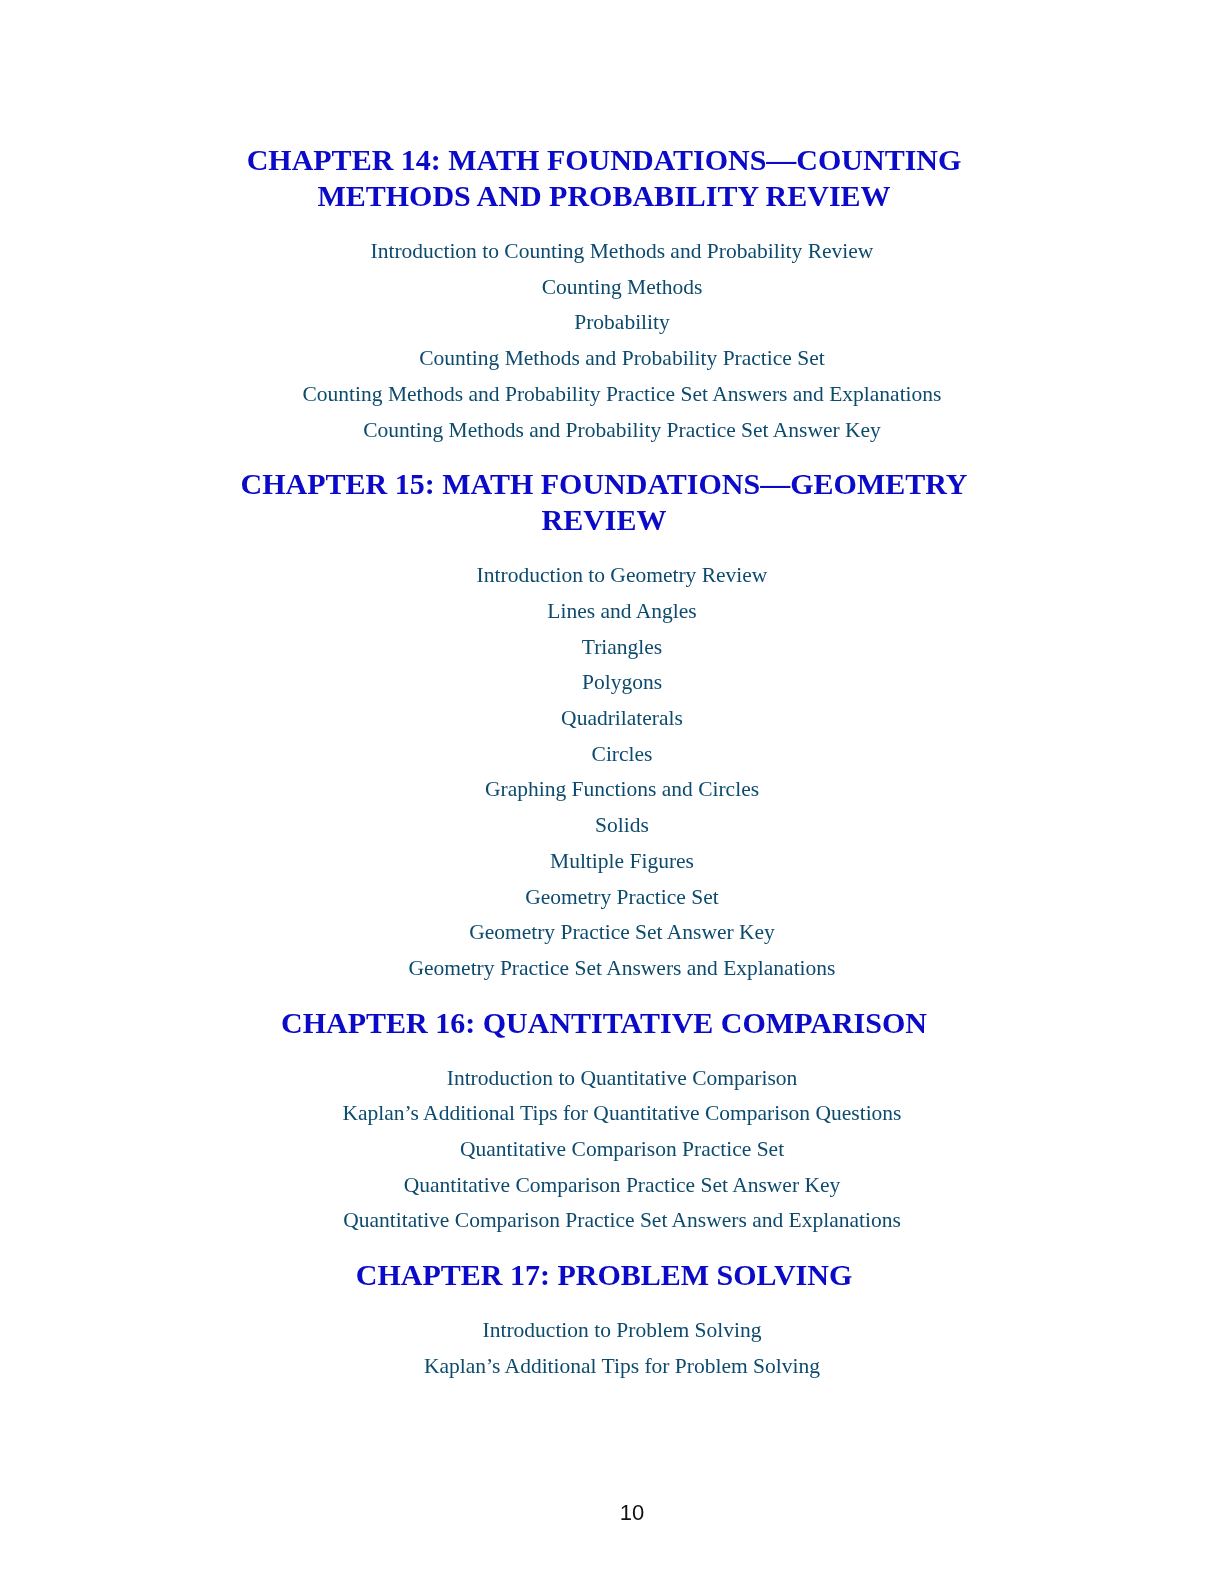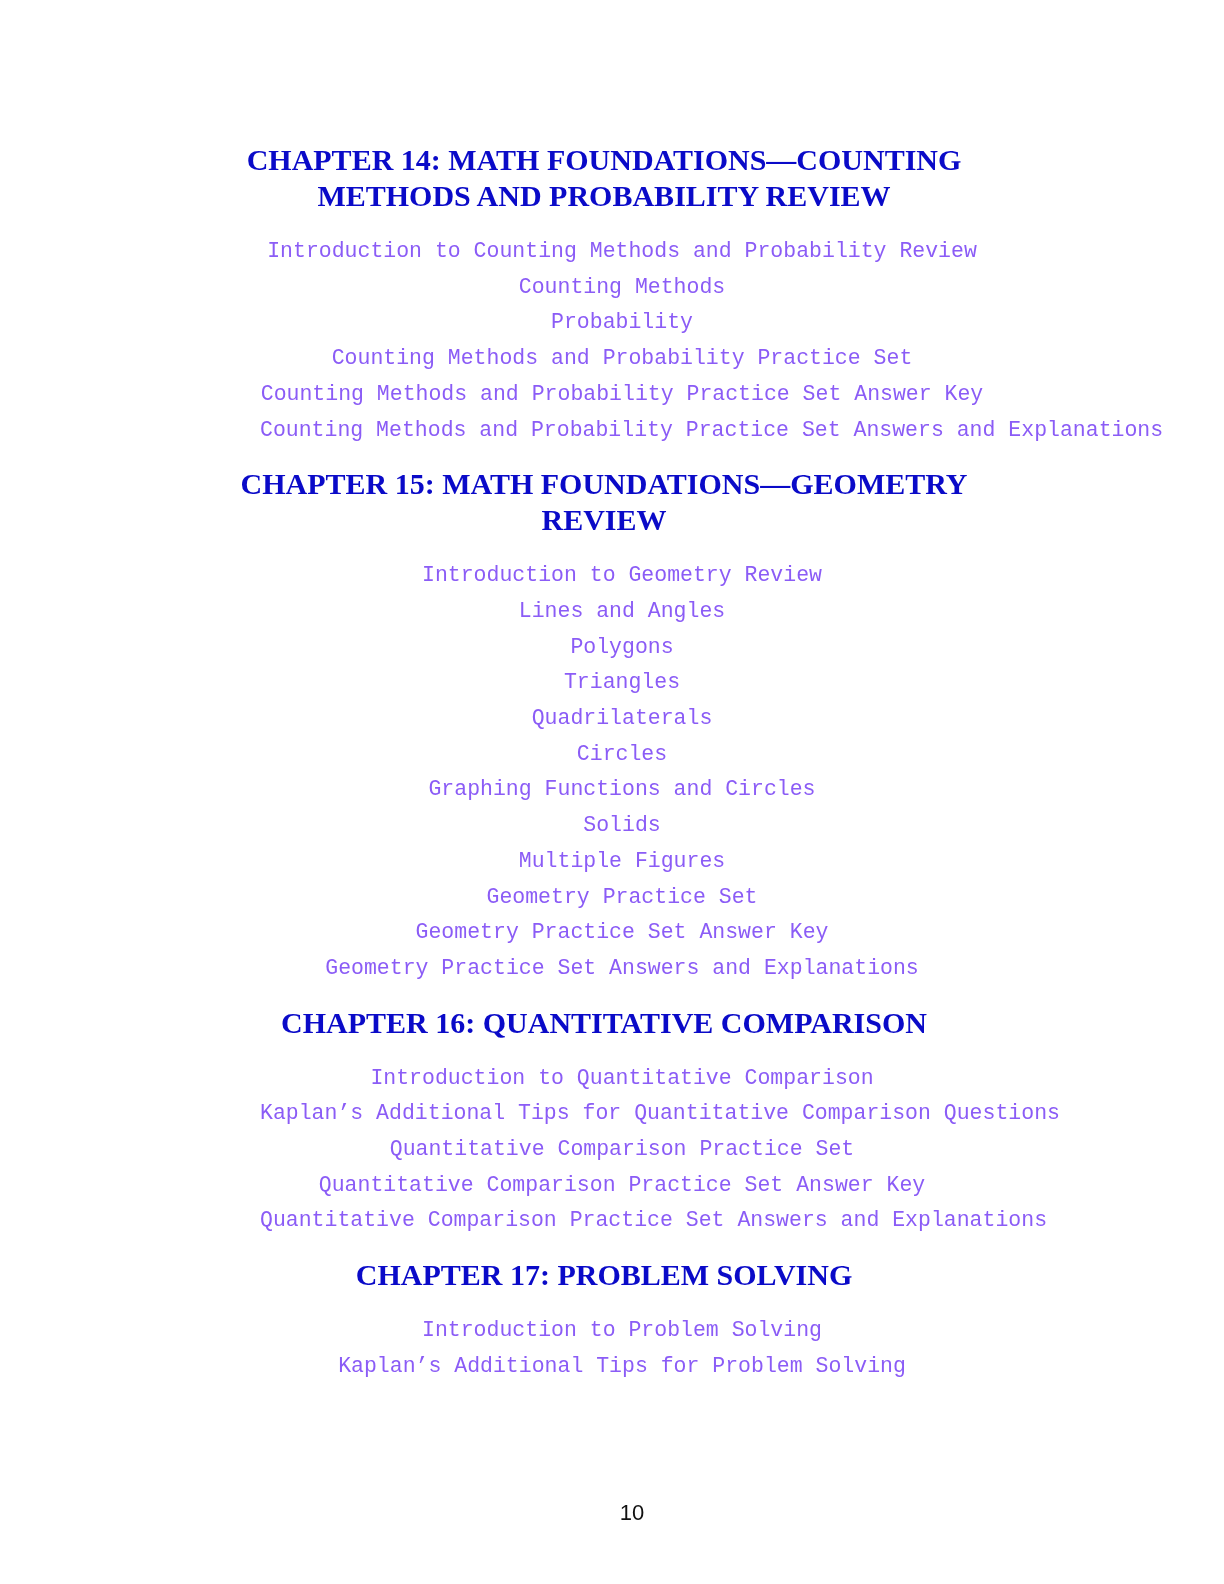--- a/index.html
+++ b/index.html
@@ -10,24 +10,24 @@
     font-family: "Liberation Serif", serif;
     font-weight: bold;
     font-size: 30px;
     line-height: 36px;
     color: #0a0ac8;
     margin: 0 0 20px 0;
     letter-spacing: 0px;
   }
   .entries { list-style: none; margin: 0; padding: 0 0 0 36px; }
   .entry {
-    font-family: Liberation Mono, monospace;
+    font-family: Liberation Serif, serif;
     font-size: 21.5px;
     line-height: 35.7px;
-    color: #8b5cf6;
+    color: #0c4a6e;
     cursor: pointer;
     white-space: nowrap;
   }
   .page-number {
     position: absolute;
     left: 0; width: 1204px; top: 1500px;
     text-align: center;
     font-family: "Liberation Sans", sans-serif;
     font-weight: normal;
     font-size: 22px;
@@ -40,32 +40,32 @@
 
 <div class="page">
 
   <section class="chapter">
     <h2 class="chapter-title">CHAPTER 14: MATH FOUNDATIONS—COUNTING METHODS AND PROBABILITY REVIEW</h2>
     <ul class="entries">
       <li class="entry">Introduction to Counting Methods and Probability Review</li>
       <li class="entry">Counting Methods</li>
       <li class="entry">Probability</li>
       <li class="entry">Counting Methods and Probability Practice Set</li>
+      <li class="entry">Counting Methods and Probability Practice Set Answers and Explanations</li>
       <li class="entry">Counting Methods and Probability Practice Set Answer Key</li>
-      <li class="entry">Counting Methods and Probability Practice Set Answers and Explanations</li>
     </ul>
   </section>
 
   <section class="chapter">
     <h2 class="chapter-title">CHAPTER 15: MATH FOUNDATIONS—GEOMETRY REVIEW</h2>
     <ul class="entries">
       <li class="entry">Introduction to Geometry Review</li>
       <li class="entry">Lines and Angles</li>
+      <li class="entry">Triangles</li>
       <li class="entry">Polygons</li>
-      <li class="entry">Triangles</li>
       <li class="entry">Quadrilaterals</li>
       <li class="entry">Circles</li>
       <li class="entry">Graphing Functions and Circles</li>
       <li class="entry">Solids</li>
       <li class="entry">Multiple Figures</li>
       <li class="entry">Geometry Practice Set</li>
       <li class="entry">Geometry Practice Set Answer Key</li>
       <li class="entry">Geometry Practice Set Answers and Explanations</li>
     </ul>
   </section>

